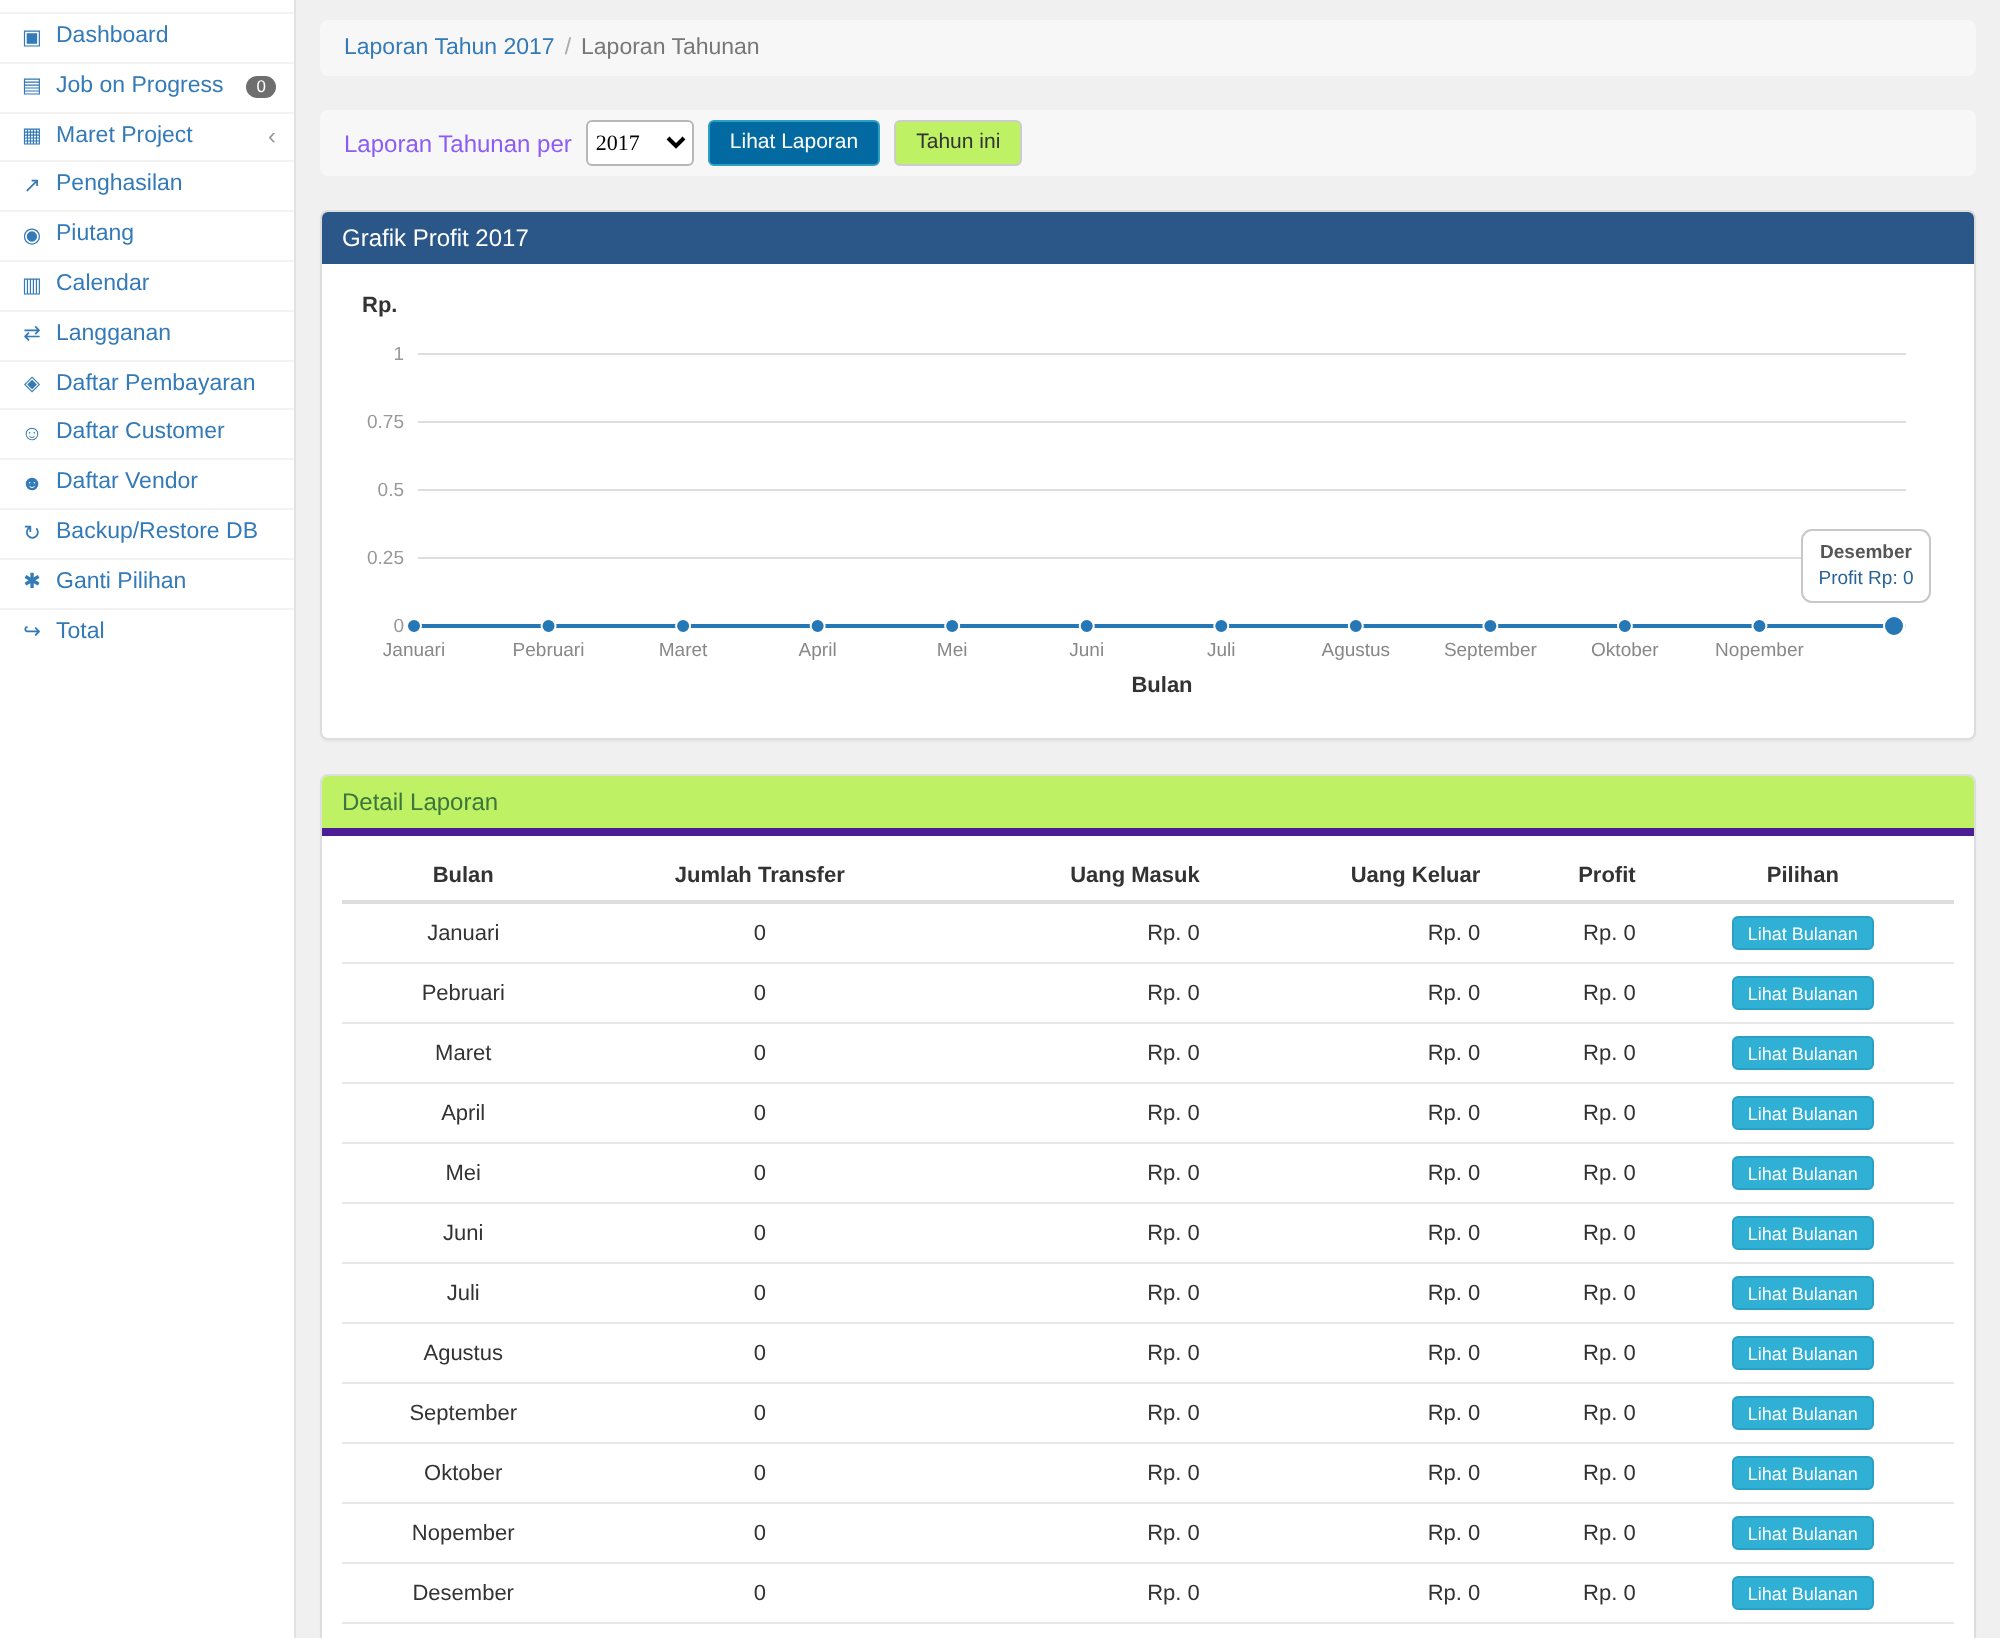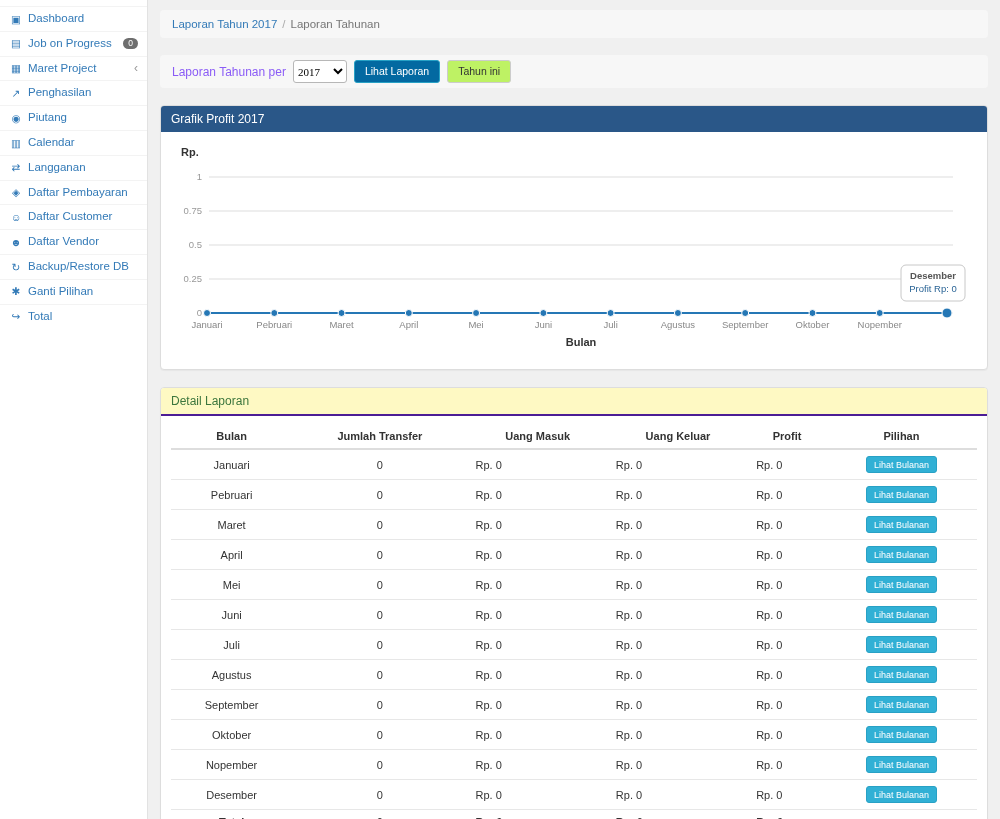--- a/index.html
+++ b/index.html
@@ -29,28 +29,28 @@
   .form-bar{background:#f7f7f7;border-radius:4px;padding:5px 12px;display:flex;align-items:center;gap:7px;margin-bottom:17px;height:34px}
   .form-label{color:#8b5cf6;font-weight:normal;font-size:12px}
   .year-select{height:23px;width:54px;border:1px solid #b7b7b7;border-radius:3px;background:#fff;font-size:11px;font-family:Liberation Serif, serif}
   .btn{border-radius:3px;font-size:10.5px;padding:4px 10px;border:1px solid transparent;cursor:pointer;font-family:"Liberation Sans",sans-serif;line-height:1.2}
   .btn-info{background:#0369a1;border-color:#28a1c5;color:#fff}
   .btn-default{background:#bef264;border-color:#ccc;color:#333}
 
   .panel{background:#fff;border:1px solid #ddd;border-radius:4px;margin-bottom:17px;box-shadow:0 1px 1px rgba(0,0,0,.04)}
   .panel-heading{padding:6px 10px;border-radius:3px 3px 0 0;font-size:12px}
   .ph-blue{background:#2a5788;color:#fff}
-  .ph-green{background:#fef9c3;color:#3c763d;border-bottom:2px solid #4c1d95}
+  .ph-green{background:#bef264;color:#3c763d;border-bottom:4px solid #4c1d95}
   .panel-body{padding:8px 10px}
 
   table{width:100%;border-collapse:collapse;font-size:11px}
   th,td{padding:6px 8px;border-top:1px solid #e7e7e7;line-height:1.1}
   thead th{border-top:none;border-bottom:2px solid #ddd;font-weight:bold}
   .al-center{text-align:center}
-  .al-right{}
+  .al-right{text-align:right}
   .total-row td{font-weight:bold}
   .btn-mini{background:#31b0d5;color:#fff;border:1px solid #28a1c5;border-radius:3px;font-size:9px;padding:2.5px 7px;cursor:pointer;font-family:"Liberation Sans",sans-serif}
 </style>
 </head>
 <body>
 
 <div class="app">
 
   <aside class="sidebar">
     <nav class="menu" id="sidebar-menu">

